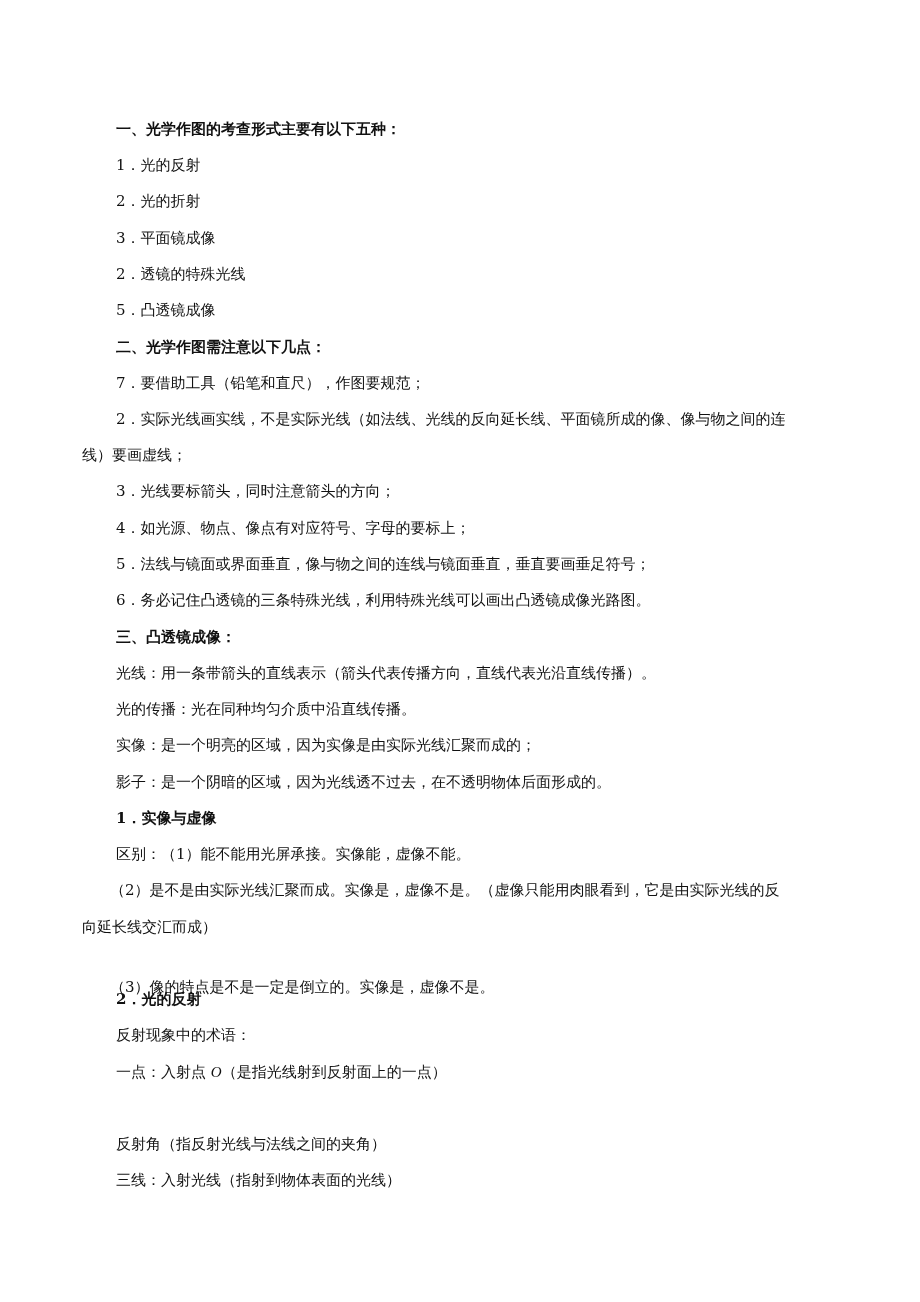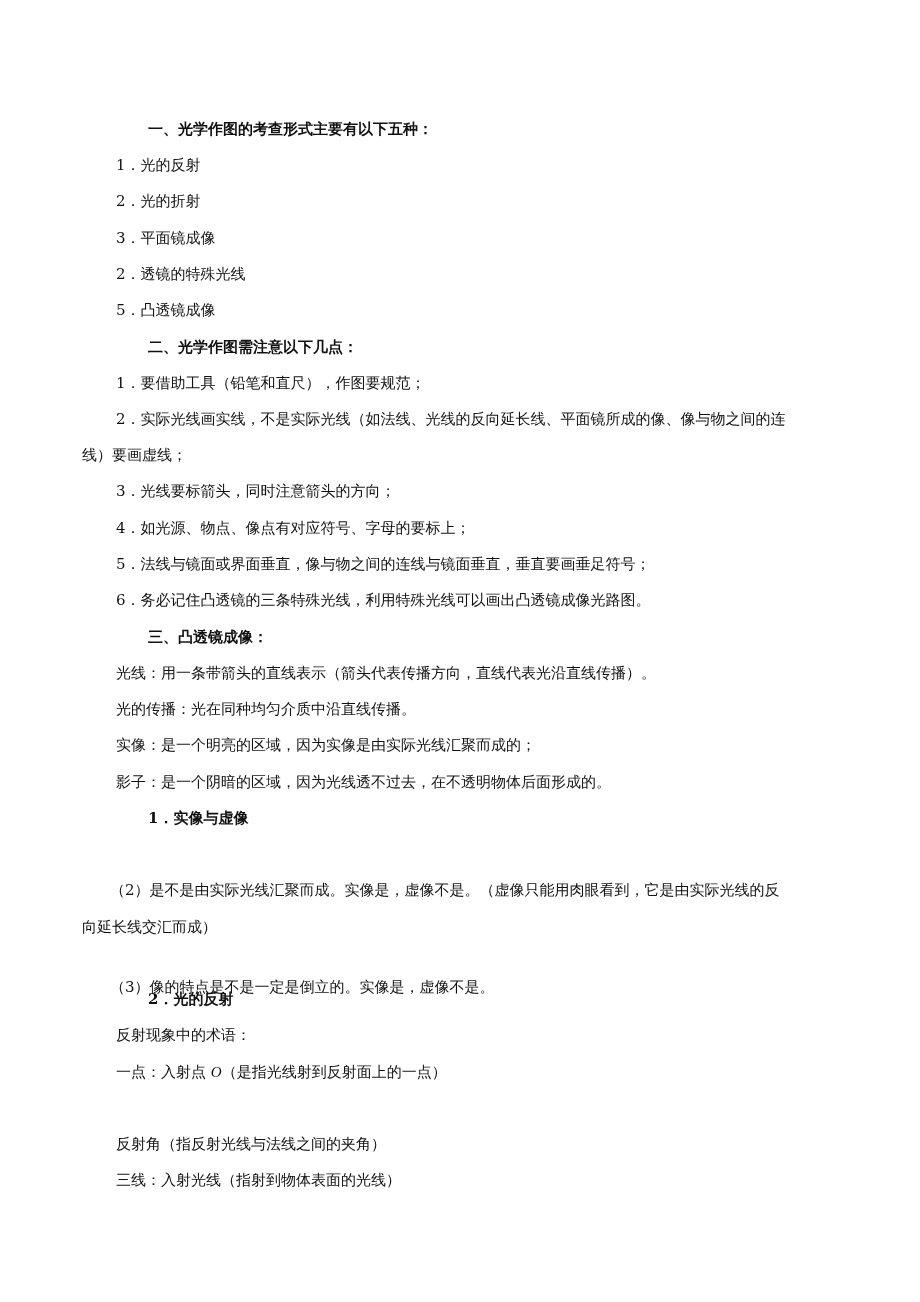--- a/index.html
+++ b/index.html
@@ -1,51 +1,52 @@
 <!DOCTYPE html>
 <html><head>
   <meta charset="utf-8">
   <style>
     html, body { margin: 0; padding: 0; background: #ffffff; }
     body { width: 920px; height: 1302px; position: relative; overflow: hidden;
       font-family: "DejaVu Serif", "Liberation Serif", serif; color: #111; }
     .page { position: absolute; left: 0; top: 0; width: 920px; height: 1302px; }
     .line { position: absolute; font-size: 15px; line-height: 20px; white-space: nowrap; }
-    .bold { font-weight: bold; margin-left: 32px; }
+    .bold { font-weight: bold; }
     .ind { left: 116px; }
     .full { left: 82px; }
     .ital { font-style: italic; font-family: "Liberation Serif", serif; }
   </style>
 </head>
 <body>
 
 <div class="page">
   <div class="line ind bold" style="top:119px">一、光学作图的考查形式主要有以下五种：</div>
   <div class="line ind" style="top:155px">1．光的反射</div>
   <div class="line ind" style="top:191px">2．光的折射</div>
   <div class="line ind" style="top:228px">3．平面镜成像</div>
   <div class="line ind" style="top:264px">2．透镜的特殊光线</div>
   <div class="line ind" style="top:300px">5．凸透镜成像</div>
 
   <div class="line ind bold" style="top:337px">二、光学作图需注意以下几点：</div>
-  <div class="line ind" style="top:373px">1．要借助工具（铅笔和直尺），作图要规范；</div>
+  <div class="line ind" style="top:373px">7．要借助工具（铅笔和直尺），作图要规范；</div>
   <div class="line ind" style="top:409px">2．实际光线画实线，不是实际光线（如法线、光线的反向延长线、平面镜所成的像、像与物之间的连</div>
   <div class="line full" style="top:445px">线）要画虚线；</div>
   <div class="line ind" style="top:481px">3．光线要标箭头，同时注意箭头的方向；</div>
   <div class="line ind" style="top:518px">4．如光源、物点、像点有对应符号、字母的要标上；</div>
   <div class="line ind" style="top:554px">5．法线与镜面或界面垂直，像与物之间的连线与镜面垂直，垂直要画垂足符号；</div>
   <div class="line ind" style="top:590px">6．务必记住凸透镜的三条特殊光线，利用特殊光线可以画出凸透镜成像光路图。</div>
 
   <div class="line ind bold" style="top:627px">三、凸透镜成像：</div>
   <div class="line ind" style="top:663px">光线：用一条带箭头的直线表示（箭头代表传播方向，直线代表光沿直线传播）。</div>
   <div class="line ind" style="top:699px">光的传播：光在同种均匀介质中沿直线传播。</div>
   <div class="line ind" style="top:735px">实像：是一个明亮的区域，因为实像是由实际光线汇聚而成的；</div>
   <div class="line ind" style="top:772px">影子：是一个阴暗的区域，因为光线透不过去，在不透明物体后面形成的。</div>
 
   <div class="line ind bold" style="top:808px">1．实像与虚像</div>
+  <div class="line ind" style="top:844px">区别：（1）能不能用光屏承接。实像能，虚像不能。</div>
   <div class="line" style="top:880px;left:110px">（2）是不是由实际光线汇聚而成。实像是，虚像不是。（虚像只能用肉眼看到，它是由实际光线的反</div>
   <div class="line full" style="top:917px">向延长线交汇而成）</div>
   <div class="line" style="top:977px;left:110px">（3）像的特点是不是一定是倒立的。实像是，虚像不是。</div>
 
   <div class="line ind bold" style="top:989px">2．光的反射</div>
   <div class="line ind" style="top:1025px">反射现象中的术语：</div>
   <div class="line ind" style="top:1062px"><span>一点：入射点 </span><span class="ital">O</span><span>（是指光线射到反射面上的一点）</span></div>
   <div class="line ind" style="top:1134px">反射角（指反射光线与法线之间的夹角）</div>
   <div class="line ind" style="top:1170px">三线：入射光线（指射到物体表面的光线）</div>
 </div>

